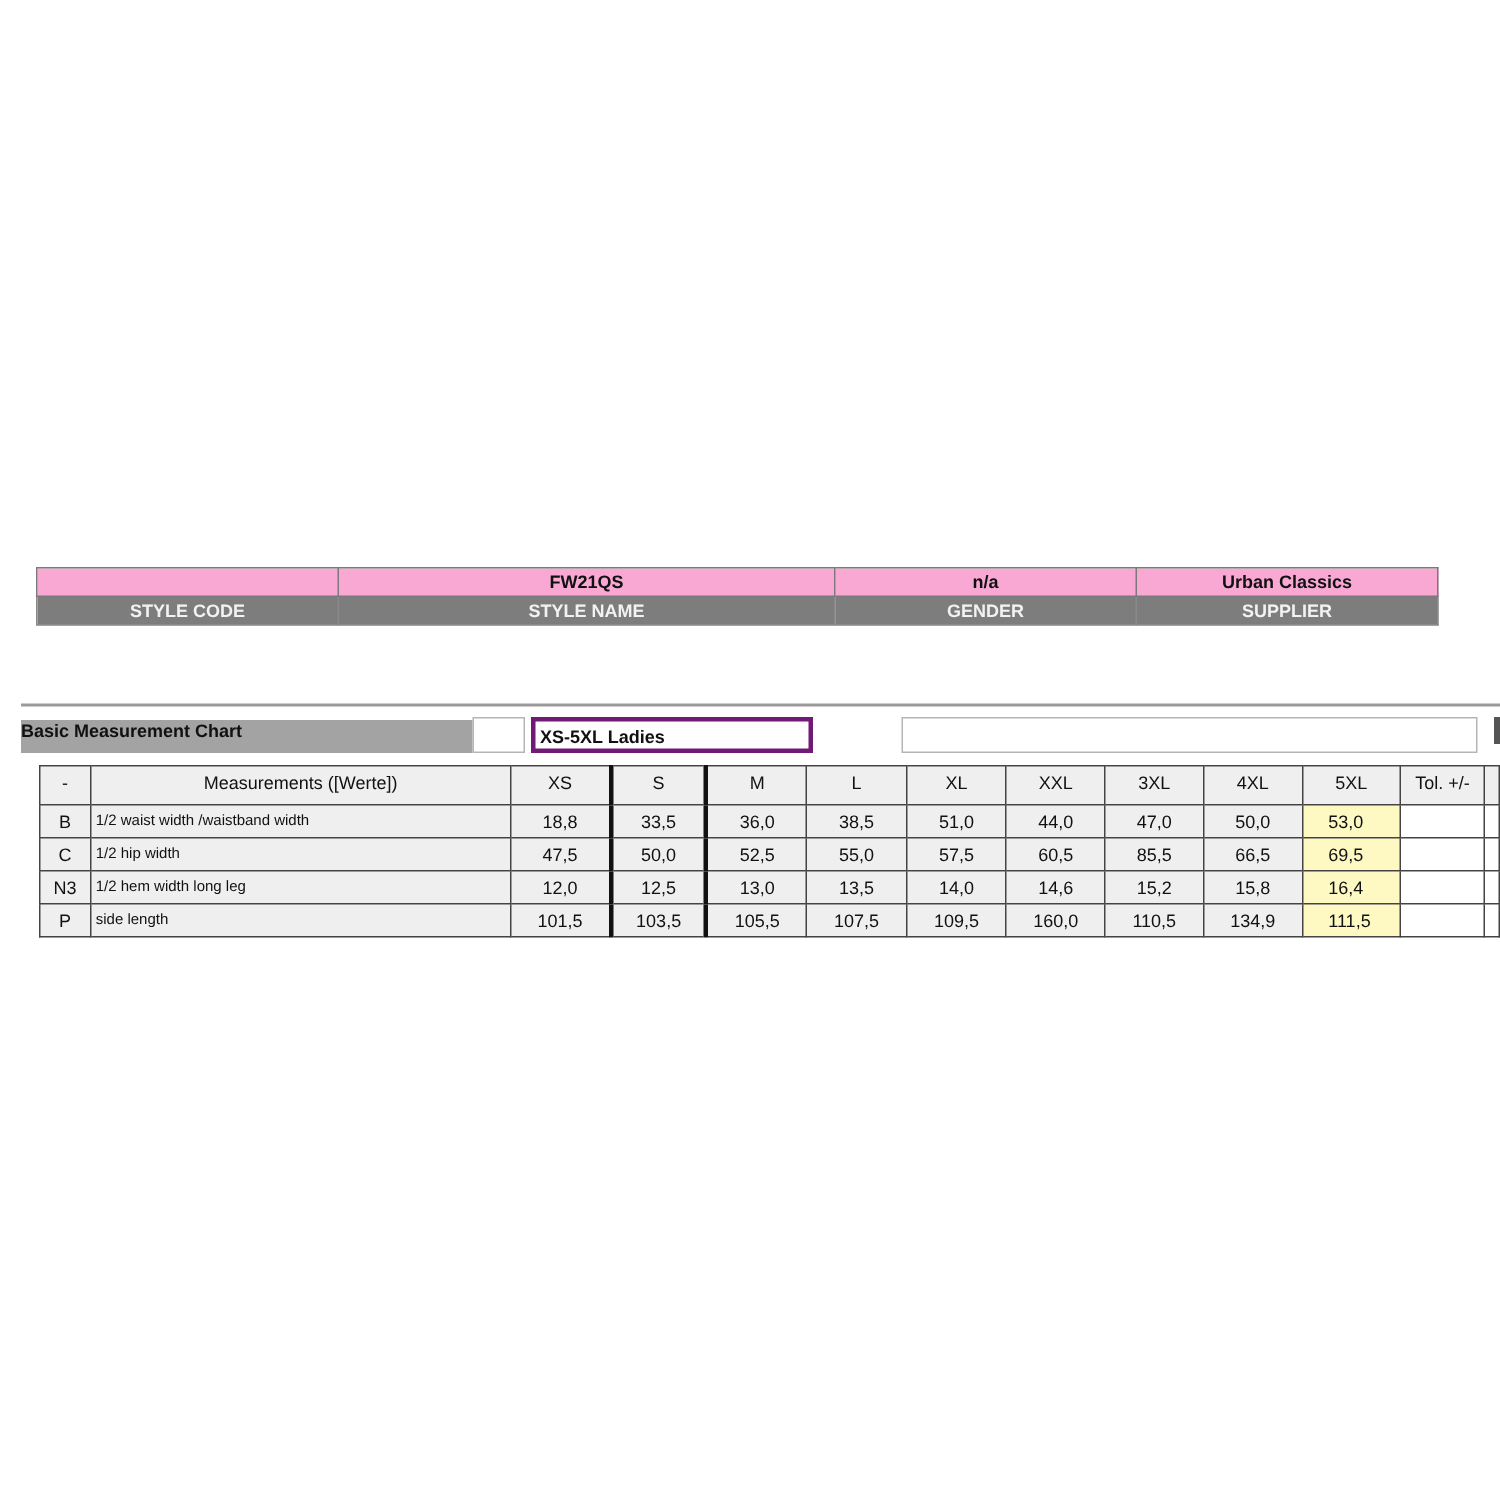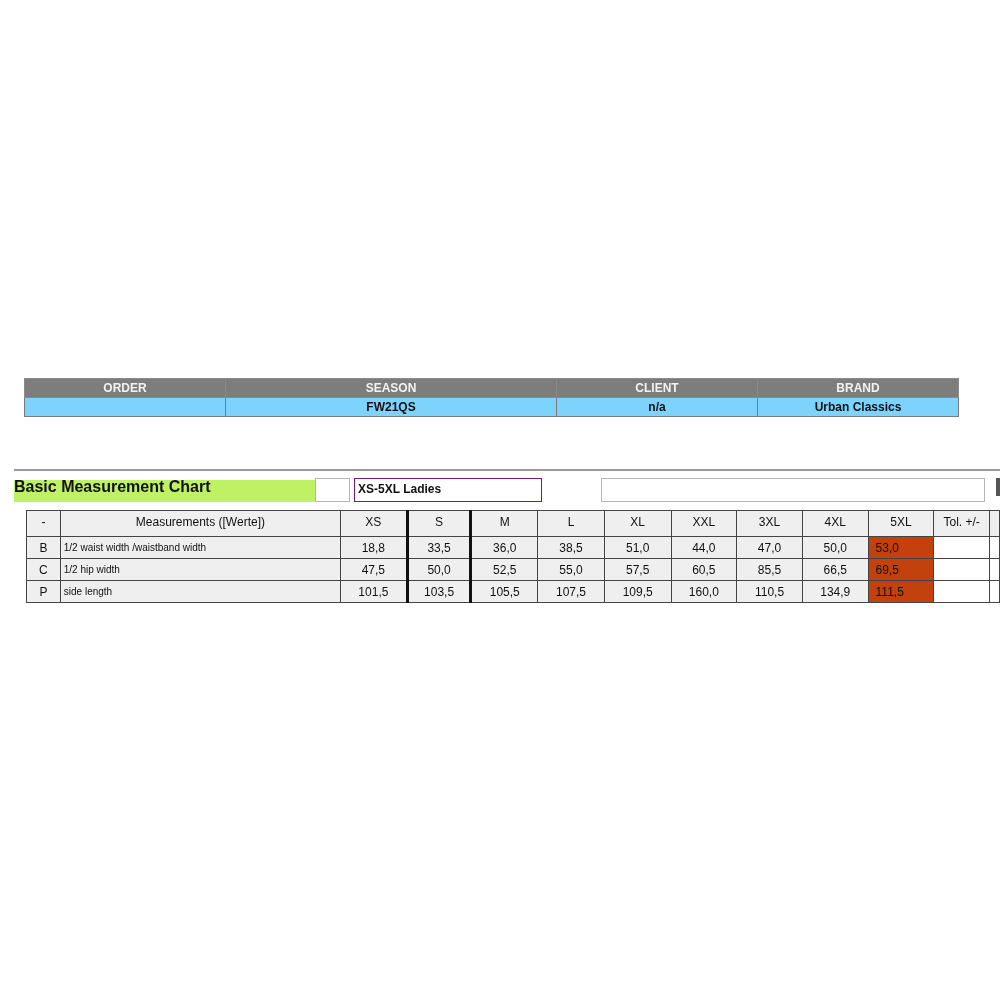--- a/index.html
+++ b/index.html
@@ -3,62 +3,62 @@
 <meta charset="utf-8">
 <style>
   html, body { margin:0; padding:0; background:#ffffff; }
   body { width:1000px; height:1000px; position:relative; overflow:hidden;
          font-family:"Liberation Sans", sans-serif; color:#111; }
   
   .info { position:absolute; left:24px; top:378px; width:934px; border-collapse:collapse; table-layout:fixed; }
   .info td { height:18px; padding:0; text-align:center; font-size:12px; font-weight:bold;
              border:1px solid #7a7a7a; }
   .info tr.hdr td { background:#7d7d7d; color:#f2f2f2; height:18px; border-color:#8a8a8a; }
-  .info tr.val td { background:#7dd3fc; color:#111; }
+  .info tr.val td { background:#f9a8d4; color:#111; }
   .rule { position:absolute; left:14px; top:469px; width:986px; height:2px; background:#9a9a9a; }
-  .chart-title { position:absolute; left:14px; top:480px; width:310px; height:22px; background:#bef264;
-                 font-size:16px; font-weight:bold; line-height:14px; padding:0 0 0 0; box-sizing:border-box; }
+  .chart-title { position:absolute; left:14px; top:480px; width:310px; height:22px; background:#a3a3a3;
+                 font-size:12px; font-weight:bold; line-height:14px; padding:0 0 0 0; box-sizing:border-box; }
   .chart-title span { position:relative; top:0; left:0; }
   .box-empty { position:absolute; left:315px; top:478px; width:35px; height:24px; border:1px solid #b5b5b5; box-sizing:border-box; background:#fff; }
-  .box-range { position:absolute; left:354px; top:478px; width:188px; height:24px; border:1px solid #701a75; box-sizing:border-box;
+  .box-range { position:absolute; left:354px; top:478px; width:188px; height:24px; border:3px solid #701a75; box-sizing:border-box;
                font-size:12px; font-weight:bold; padding:3px 0 0 3px; background:#fff; }
   .box-wide { position:absolute; left:601px; top:478px; width:384px; height:24px; border:1px solid #b5b5b5; box-sizing:border-box; background:#fff; }
   .box-stub { position:absolute; left:996px; top:478px; width:6px; height:18px; background:#555; }
   
   .meas { position:absolute; left:26px; top:510px; border-collapse:collapse; table-layout:fixed; }
   .meas td { border:1px solid #444; padding:0; font-size:12px; height:21px; background:#efefef; text-align:center; }
   .meas tr.head td { height:26px; vertical-align:top; padding-top:4px; box-sizing:border-box; }
   .meas td.code { font-size:12px; }
   .meas td.name { text-align:left; font-size:10px; padding-left:3px; }
   .meas td.thickL { border-left:3px solid #111; }
-  .meas td.left { text-align:left; padding-left:7px; background:#c2410c; }
+  .meas td.left { text-align:left; padding-left:17px; background:#fef9c3; }
   .meas td.tol { background:#fff; }
 </style>
 </head>
 <body>
 
 <table class="info">
   <colgroup>
     <col style="width:201px">
       <col style="width:331px">
       <col style="width:201px">
       <col style="width:201px">
   </colgroup>
   <tbody>
-      <tr class="hdr">
-    <td>ORDER</td>
-    <td>SEASON</td>
-    <td>CLIENT</td>
-    <td>BRAND</td>
-  </tr>
   <tr class="val">
     <td></td>
     <td>FW21QS</td>
     <td>n/a</td>
     <td>Urban Classics</td>
+  </tr>
+  <tr class="hdr">
+    <td>STYLE CODE</td>
+    <td>STYLE NAME</td>
+    <td>GENDER</td>
+    <td>SUPPLIER</td>
   </tr>
 </tbody>
   </table>
 
 <div class="rule"></div>
 
 <div class="chart-title">
   <span>Basic Measurement Chart</span>
 </div>
 <div class="box-empty"></div>
@@ -124,20 +124,35 @@
     <td>55,0</td>
     <td>57,5</td>
     <td>60,5</td>
     <td>85,5</td>
     <td>66,5</td>
     <td class="left">69,5</td>
     <td class="tol"></td>
     <td class="tol"></td>
   </tr>
 
+  <tr>
+    <td class="code">N3</td>
+    <td class="name">1/2 hem width long leg</td>
+    <td>12,0</td>
+    <td class="thickL">12,5</td>
+    <td class="thickL">13,0</td>
+    <td>13,5</td>
+    <td>14,0</td>
+    <td>14,6</td>
+    <td>15,2</td>
+    <td>15,8</td>
+    <td class="left">16,4</td>
+    <td class="tol"></td>
+    <td class="tol"></td>
+  </tr>
 
   <tr>
     <td class="code">P</td>
     <td class="name">side length</td>
     <td>101,5</td>
     <td class="thickL">103,5</td>
     <td class="thickL">105,5</td>
     <td>107,5</td>
     <td>109,5</td>
     <td>160,0</td>

